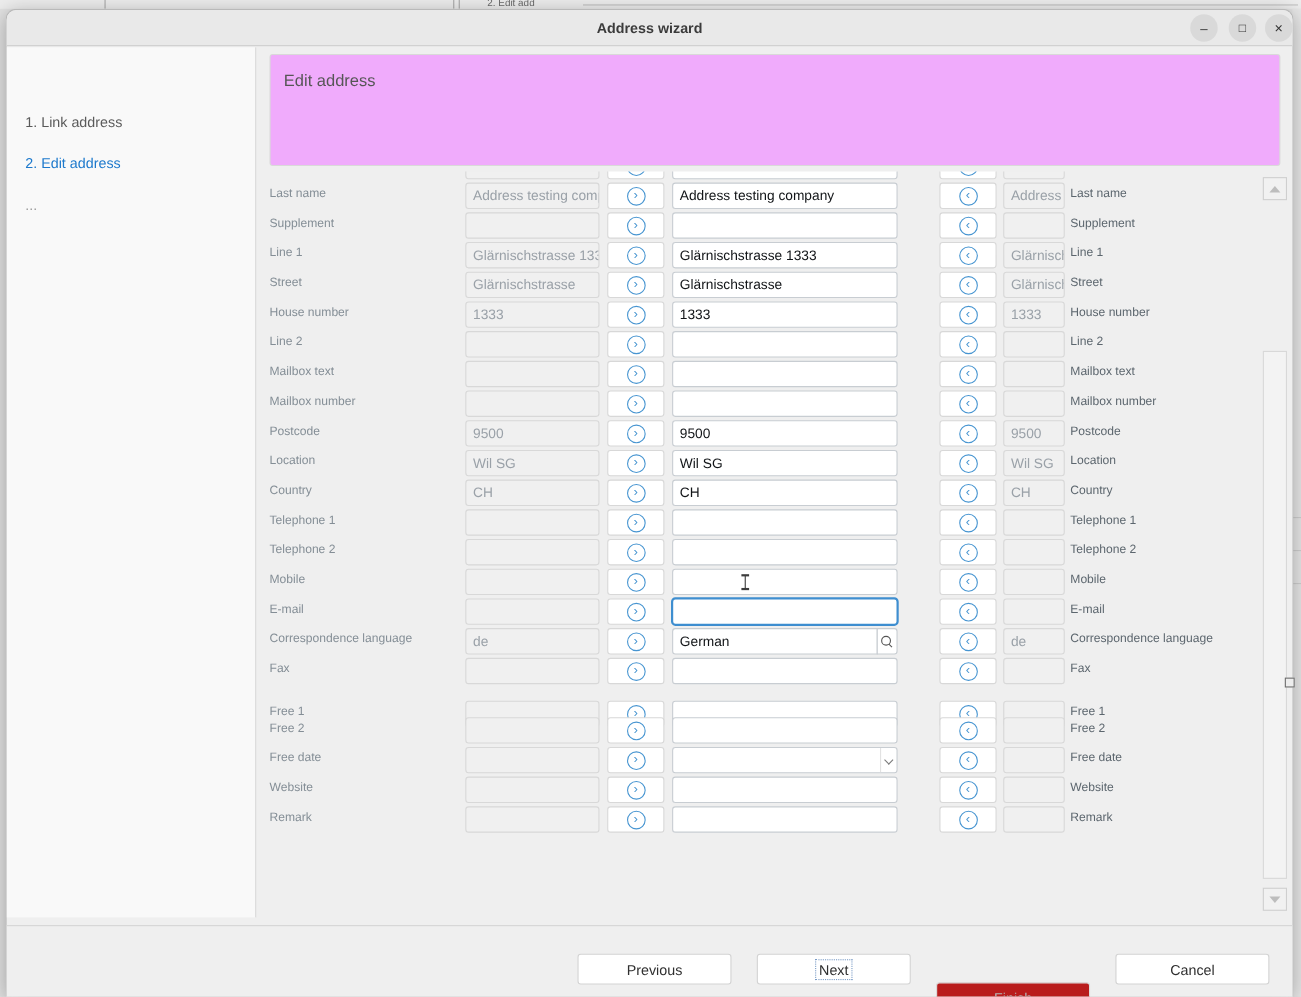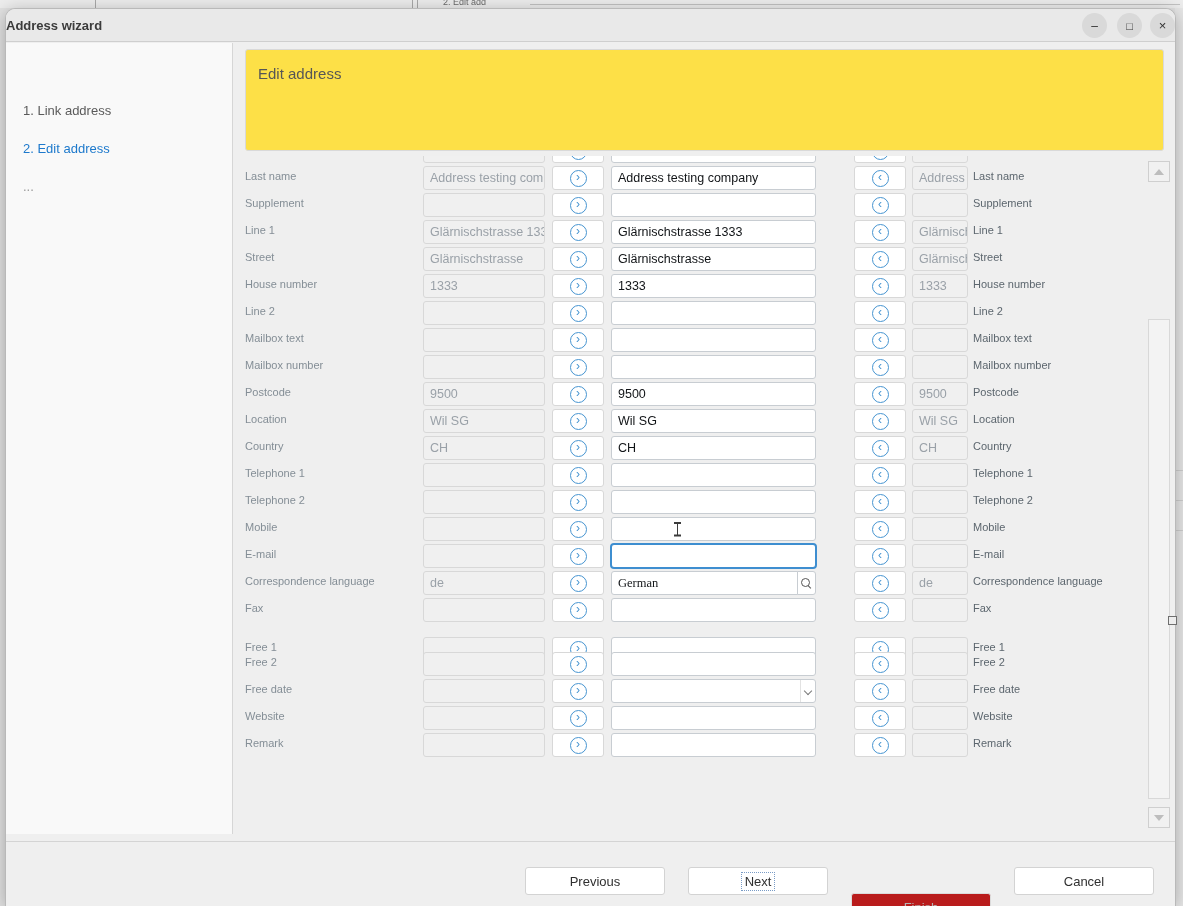--- a/index.html
+++ b/index.html
@@ -21,21 +21,21 @@
   .dialog {
     position:absolute; left:5px; top:8px; width:1171px; height:898px;
     background:#efefef; border:1px solid #b9b9b9; border-bottom:none;
     border-radius:10px 10px 0 0;
     box-shadow:0 3px 18px rgba(0,0,0,.28);
     z-index:2; overflow:hidden;
   }
   .titlebar {
     position:absolute; left:0; top:0; width:100%; height:33px;
     background:#e9e9e9; border-bottom:1px solid #cfcfcf;
-    display:flex; align-items:center; 
+    display:flex; align-items:center; justify-content:center;
   }
   .title { font-size:13px; font-weight:bold; color:#3b3b3b; }
   .win-btn {
     position:absolute; top:4px; width:25px; height:25px; border-radius:50%;
     background:#d9d9d9; border:none;
     display:flex; align-items:center; justify-content:center;
     font-size:12px; color:#333; cursor:default;
   }
   .win-min { left:1076px; }
   .win-max { left:1111px; font-size:11px; }
@@ -46,21 +46,21 @@
     position:absolute; left:0; top:34px; width:227px; height:791px;
     background:#f9f9f9; border-right:1px solid #d6d6d6;padding-left:36px;
   }
   .step { position:absolute; left:17px; font-size:13px; color:#5a5a5a; white-space:nowrap; }
   .step.active { color:#1d79cc; }
   .step.ellipsis { color:#9a9a9a; }
 
   
   .header-card {
     position:absolute; left:239px; top:40px; width:919px; height:102px;
-    background:#fde047; border:1px solid #d9d9d9; border-radius:3px;
+    background:#f0abfc; border:1px solid #d9d9d9; border-radius:3px;
     padding:15px 12px 0 12px;
   }
   .header-title { font-size:15px; color:#565656; margin-bottom:11px; }
   .header-desc { font-size:12.5px; color:#565656; line-height:1.55; max-width:880px; }
 
   
   .form-viewport {
     position:absolute; left:227px; top:147px; width:944px; height:678px;
     overflow:hidden;
   }
@@ -90,21 +90,21 @@
     color:#4795d1; font-size:12px; line-height:13px;
     display:flex; align-items:center; justify-content:center;
     padding-bottom:1px;
   }
   
   .search-box {
     display:none; position:absolute; left:564px; top:0; width:19px; height:24px;
     background:#fff; border:1px solid #c8cdd2; border-radius:0 3px 3px 0;
     align-items:center; justify-content:center;
   }
-  .has-search .center-input { width:187px; border-radius:3px 0 0 3px;font-family:Liberation Serif, serif; }
+  .has-search .center-input { width:187px; border-radius:3px 0 0 3px; }
   .has-search .search-box { display:flex; }
   .mag { position:relative; width:11px; height:11px; }
   .mag::before { content:""; position:absolute; left:0; top:0; width:7px; height:7px; border:1.2px solid #555; border-radius:50%; }
   .mag::after { content:""; position:absolute; left:7px; top:7px; width:4px; height:1.2px; background:#555; transform:rotate(45deg); transform-origin:left center; }
   
   .dd { display:none; position:absolute; left:567px; top:1px; width:15px; height:22px; border-left:1px solid #e2e2e2; }
   .has-dropdown .dd { display:block; }
   .dd::after { content:""; position:absolute; left:4px; top:8px; width:5px; height:5px; border-right:1.3px solid #7a7a7a; border-bottom:1.3px solid #7a7a7a; transform:rotate(45deg); }
 
   

